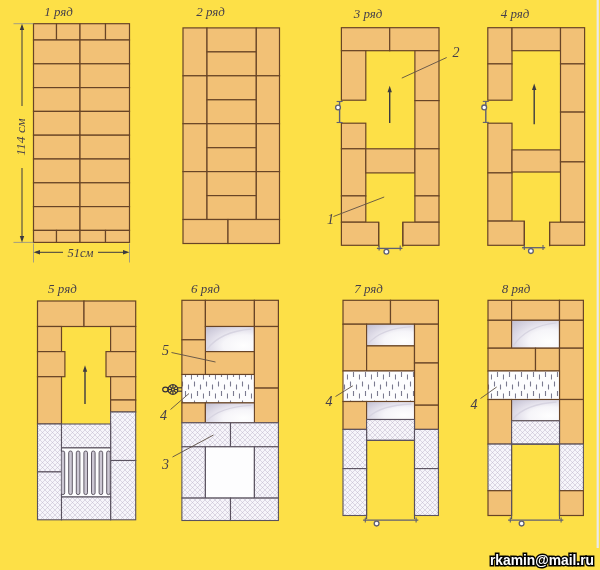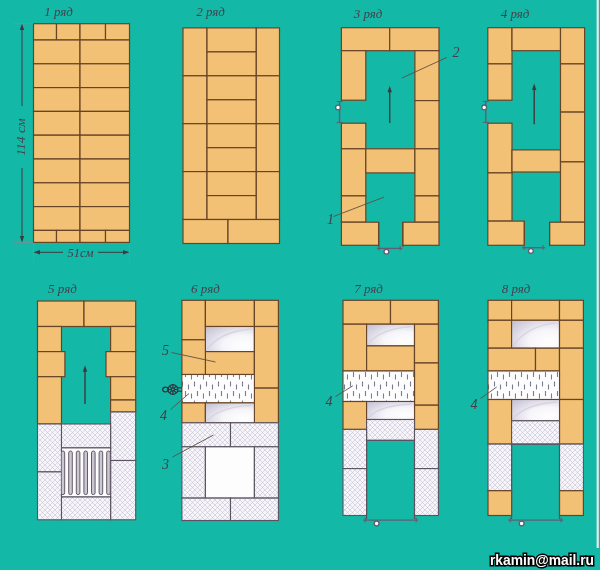--- a/index.html
+++ b/index.html
@@ -1,16 +1,16 @@
 <!DOCTYPE html>
 <html><head>
 <meta charset="utf-8">
 <style>
 html,body{margin:0;padding:0;background:#ffffff;}
-#page{width:600px;height:570px;position:relative;background:#14b8a6;overflow:hidden;}
+#page{width:600px;height:570px;position:relative;background:#fde047;overflow:hidden;}
 </style>
 </head>
 <body>
 
 <div id="page">
 <svg width="600" height="570" viewBox="0 0 600 570">
 <defs>
 <pattern id="xh" width="5" height="5" patternUnits="userSpaceOnUse">
 <rect width="5" height="5" fill="#f6f5fa"></rect>
 <path d="M0 0 L5 5 M5 0 L0 5" stroke="#b9b1c7" stroke-width="0.45"></path>

